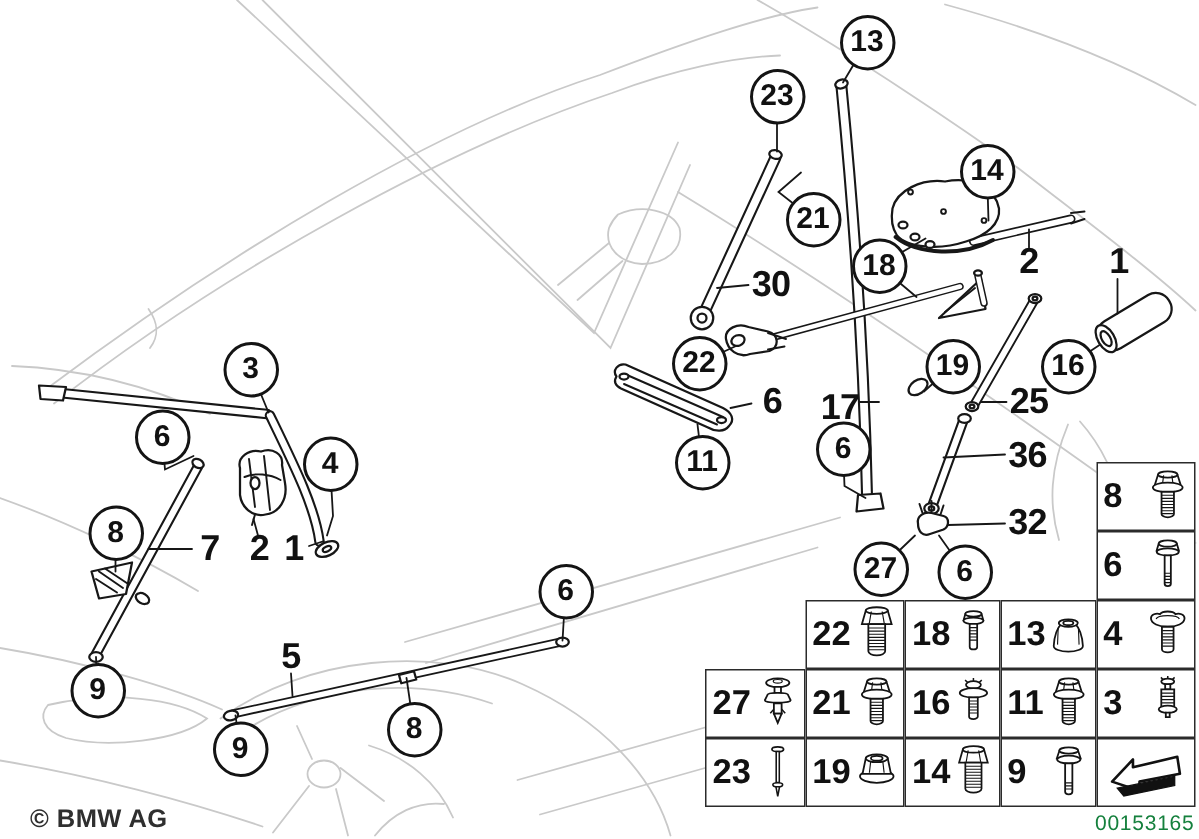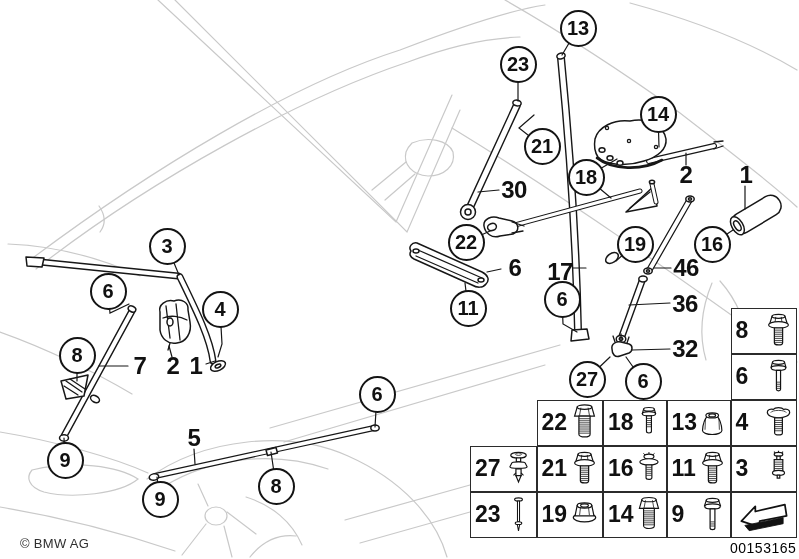--- a/index.html
+++ b/index.html
@@ -15,23 +15,23 @@
   .co{position:absolute;width:37px;height:37px;border:2px solid #141414;border-radius:50%;
       background:#fff;display:flex;align-items:center;justify-content:center;
       font-weight:bold;font-size:20px;color:#111;box-sizing:border-box;z-index:3;}
   .lb{position:absolute;transform:translate(-50%,-50%);font-weight:bold;font-size:24px;
       color:#111;z-index:3;letter-spacing:-0.5px;}
   .cell{position:absolute;background:#fff;border:1px solid #2b2b2b;box-sizing:border-box;
         display:flex;align-items:center;z-index:4;}
   .cnum{font-weight:bold;font-size:23px;color:#111;margin-left:4px;line-height:1;}
   .cicon{margin-left:auto;margin-right:2px;height:42px;width:31px;}
   .arrowcell svg{width:60px;height:40px;margin:auto;}
-  .copyright{position:absolute;left:20px;top:536px;font-size:13px;font-weight:normal;
+  .copyright{position:absolute;left:20px;top:536px;font-size:17px;font-weight:bold;
              color:#2f2f2f;z-index:5;letter-spacing:0.3px;}
-  .docnum{position:absolute;left:730px;top:540px;font-size:14px;color:#000000;z-index:5;
+  .docnum{position:absolute;left:730px;top:540px;font-size:14px;color:#15803d;z-index:5;
           letter-spacing:0.5px;}
 </style>
 </head>
 <body>
 
 <div class="stage">
 
   <svg class="diagram" width="799" height="559" viewBox="0 0 799 559">
 
     <g>
@@ -234,21 +234,21 @@
   <div class="co" style="left:358.5px;top:375.5px">6</div>
   <div class="co" style="left:46.5px;top:441.5px">9</div>
   <div class="co" style="left:141.5px;top:480.5px">9</div>
   <div class="co" style="left:257.5px;top:467.5px">8</div>
 
   <div class="lb" style="left:686px;top:175px">2</div>
   <div class="lb" style="left:746px;top:175px">1</div>
   <div class="lb" style="left:514px;top:190px">30</div>
   <div class="lb" style="left:515px;top:268px">6</div>
   <div class="lb" style="left:560px;top:272px">17</div>
-  <div class="lb" style="left:686px;top:268px">46</div>
+  <div class="lb" style="left:686px;top:268px">25</div>
   <div class="lb" style="left:685px;top:304px">36</div>
   <div class="lb" style="left:685px;top:349px">32</div>
   <div class="lb" style="left:140px;top:366px">7</div>
   <div class="lb" style="left:173px;top:366px">2</div>
   <div class="lb" style="left:196px;top:366px">1</div>
   <div class="lb" style="left:194px;top:438px">5</div>
 
   <svg width="0" height="0" style="position:absolute">
     <symbol id="sym-bolt-flange" viewBox="0 0 36 44">
       <path fill="#fff" stroke="#141414" stroke-width="1.4" d="M10.5,5 h15 l2.8,9 H7.7 Z"></path>

